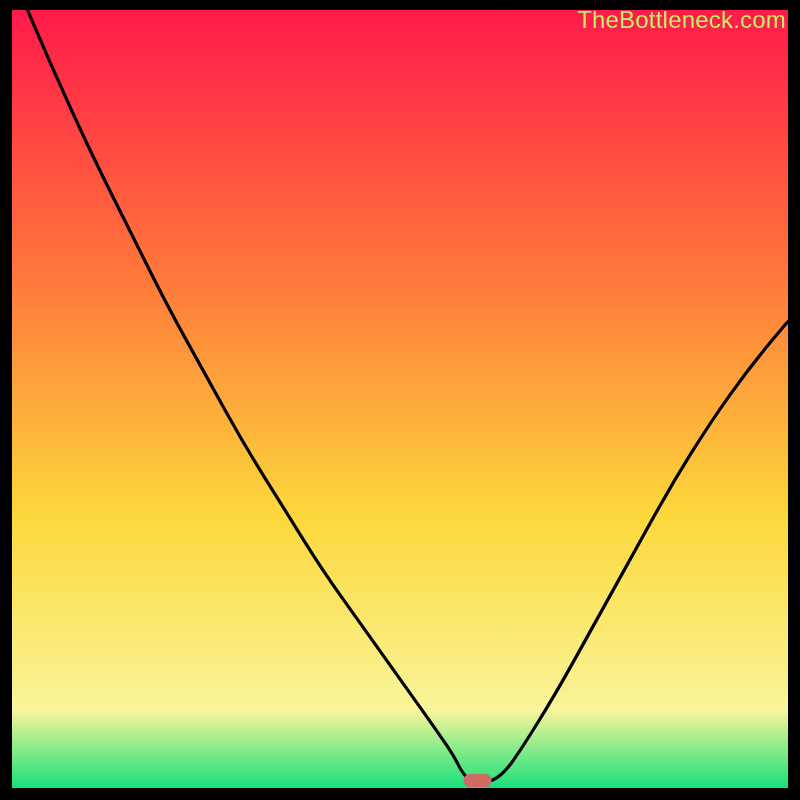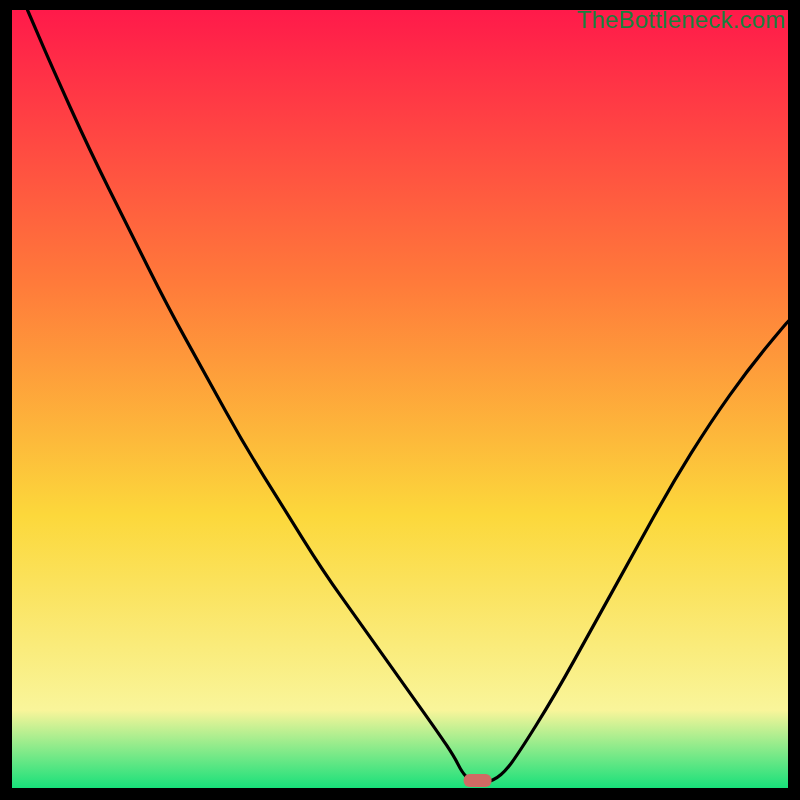--- a/index.html
+++ b/index.html
@@ -21,21 +21,21 @@
   }
   svg.plot {
     position: absolute;
     left: 0;
     top: 0;
   }
   .watermark {
     position: absolute;
     top: 6px;
     right: 14px;
-    color: #15803d;
+    color: #bef264;
     font-size: 24px;
     font-weight: 500;
     letter-spacing: 0.2px;
     user-select: none;
     margin-left: 19px;
   }
 </style>
 </head>
 <body>
 

